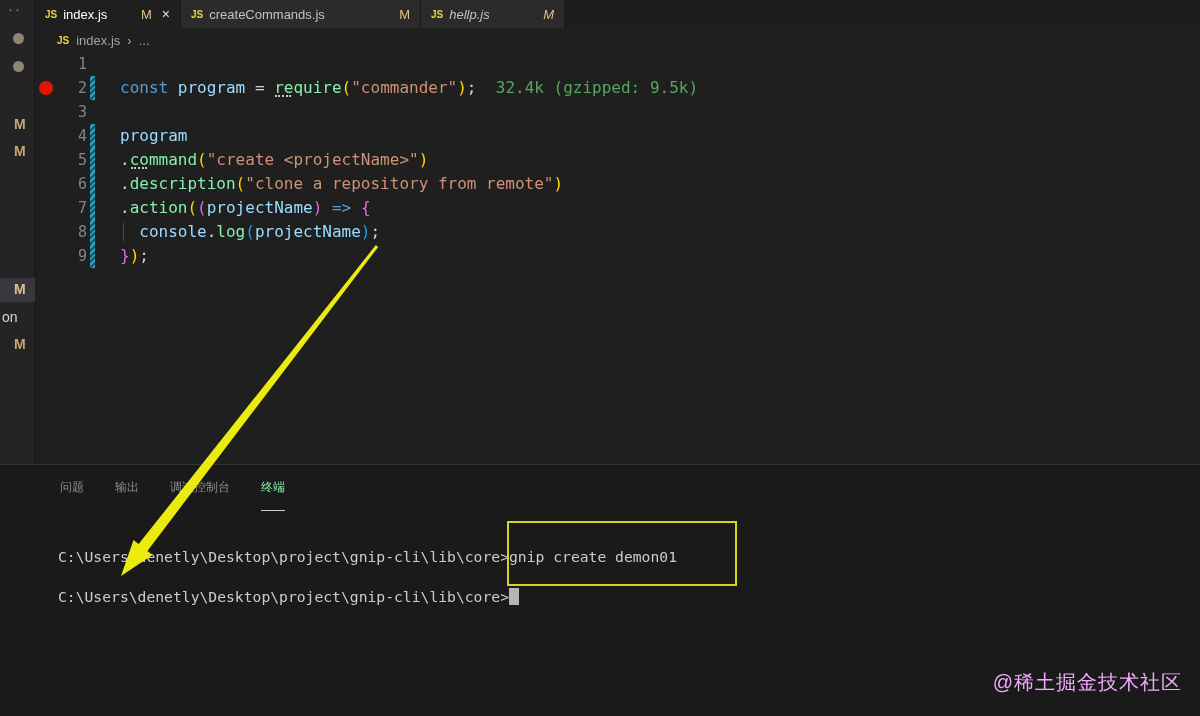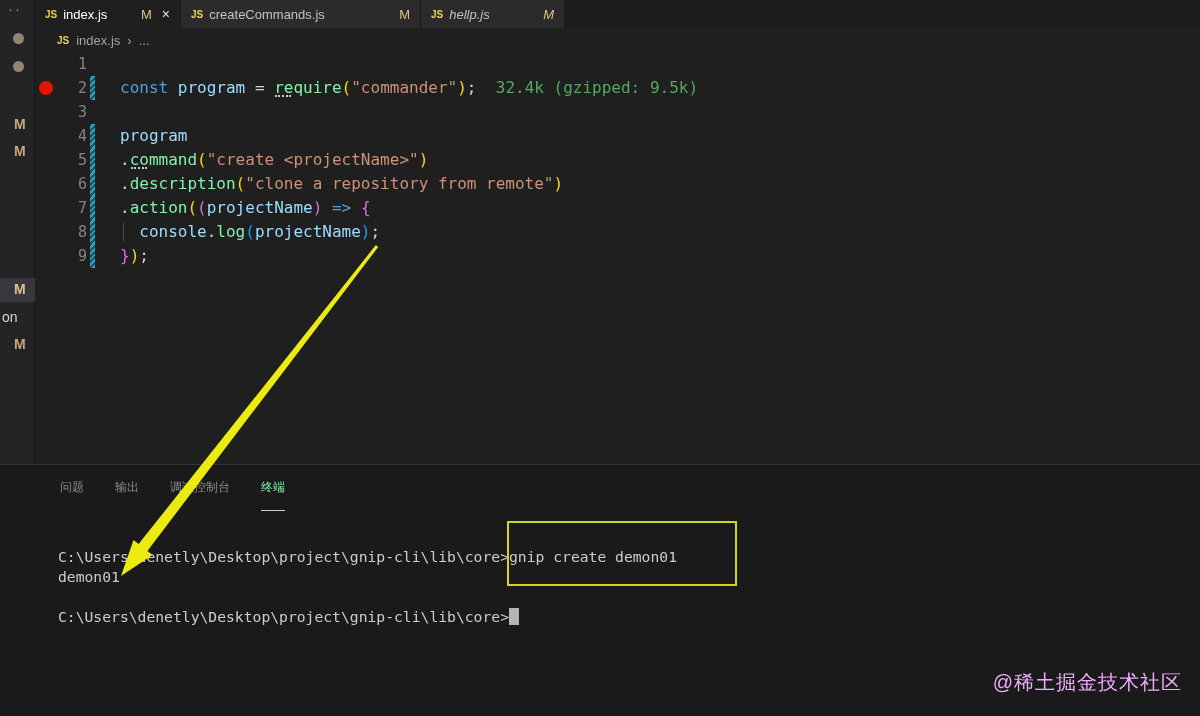--- a/index.html
+++ b/index.html
@@ -209,21 +209,20 @@
 
 <div class="panel">
   <div class="panel-tabs" id="panel-tabs">
       <div class="panel-tab">问题</div>
       <div class="panel-tab">输出</div>
       <div class="panel-tab">调试控制台</div>
       <div class="panel-tab active">终端</div>
     </div>
   <div class="terminal" id="terminal">
       <div class="tline"><span>C:\Users\denetly\Desktop\project\gnip-cli\lib\core&gt;</span><span class="boxed">gnip create demon01</span></div>
-      <div class="tline"><span>demon01</span></div>
       <div class="tline"></div>
       <div class="tline"><span>C:\Users\denetly\Desktop\project\gnip-cli\lib\core&gt;</span><span class="cursor"></span></div>
     </div>
 </div>
 
 <div class="hl-box" style="border-color: rgb(214, 214, 20);"></div>
 
 <svg class="arrow-svg" viewBox="0 0 1200 716">
   <polygon id="arrow-poly" points="375.8,245.1 378.2,246.9 147.4,550.9 152.5,554.9 121,576 133.5,540.1 138.6,544.1" fill="#ebeb10"></polygon>
 </svg>

